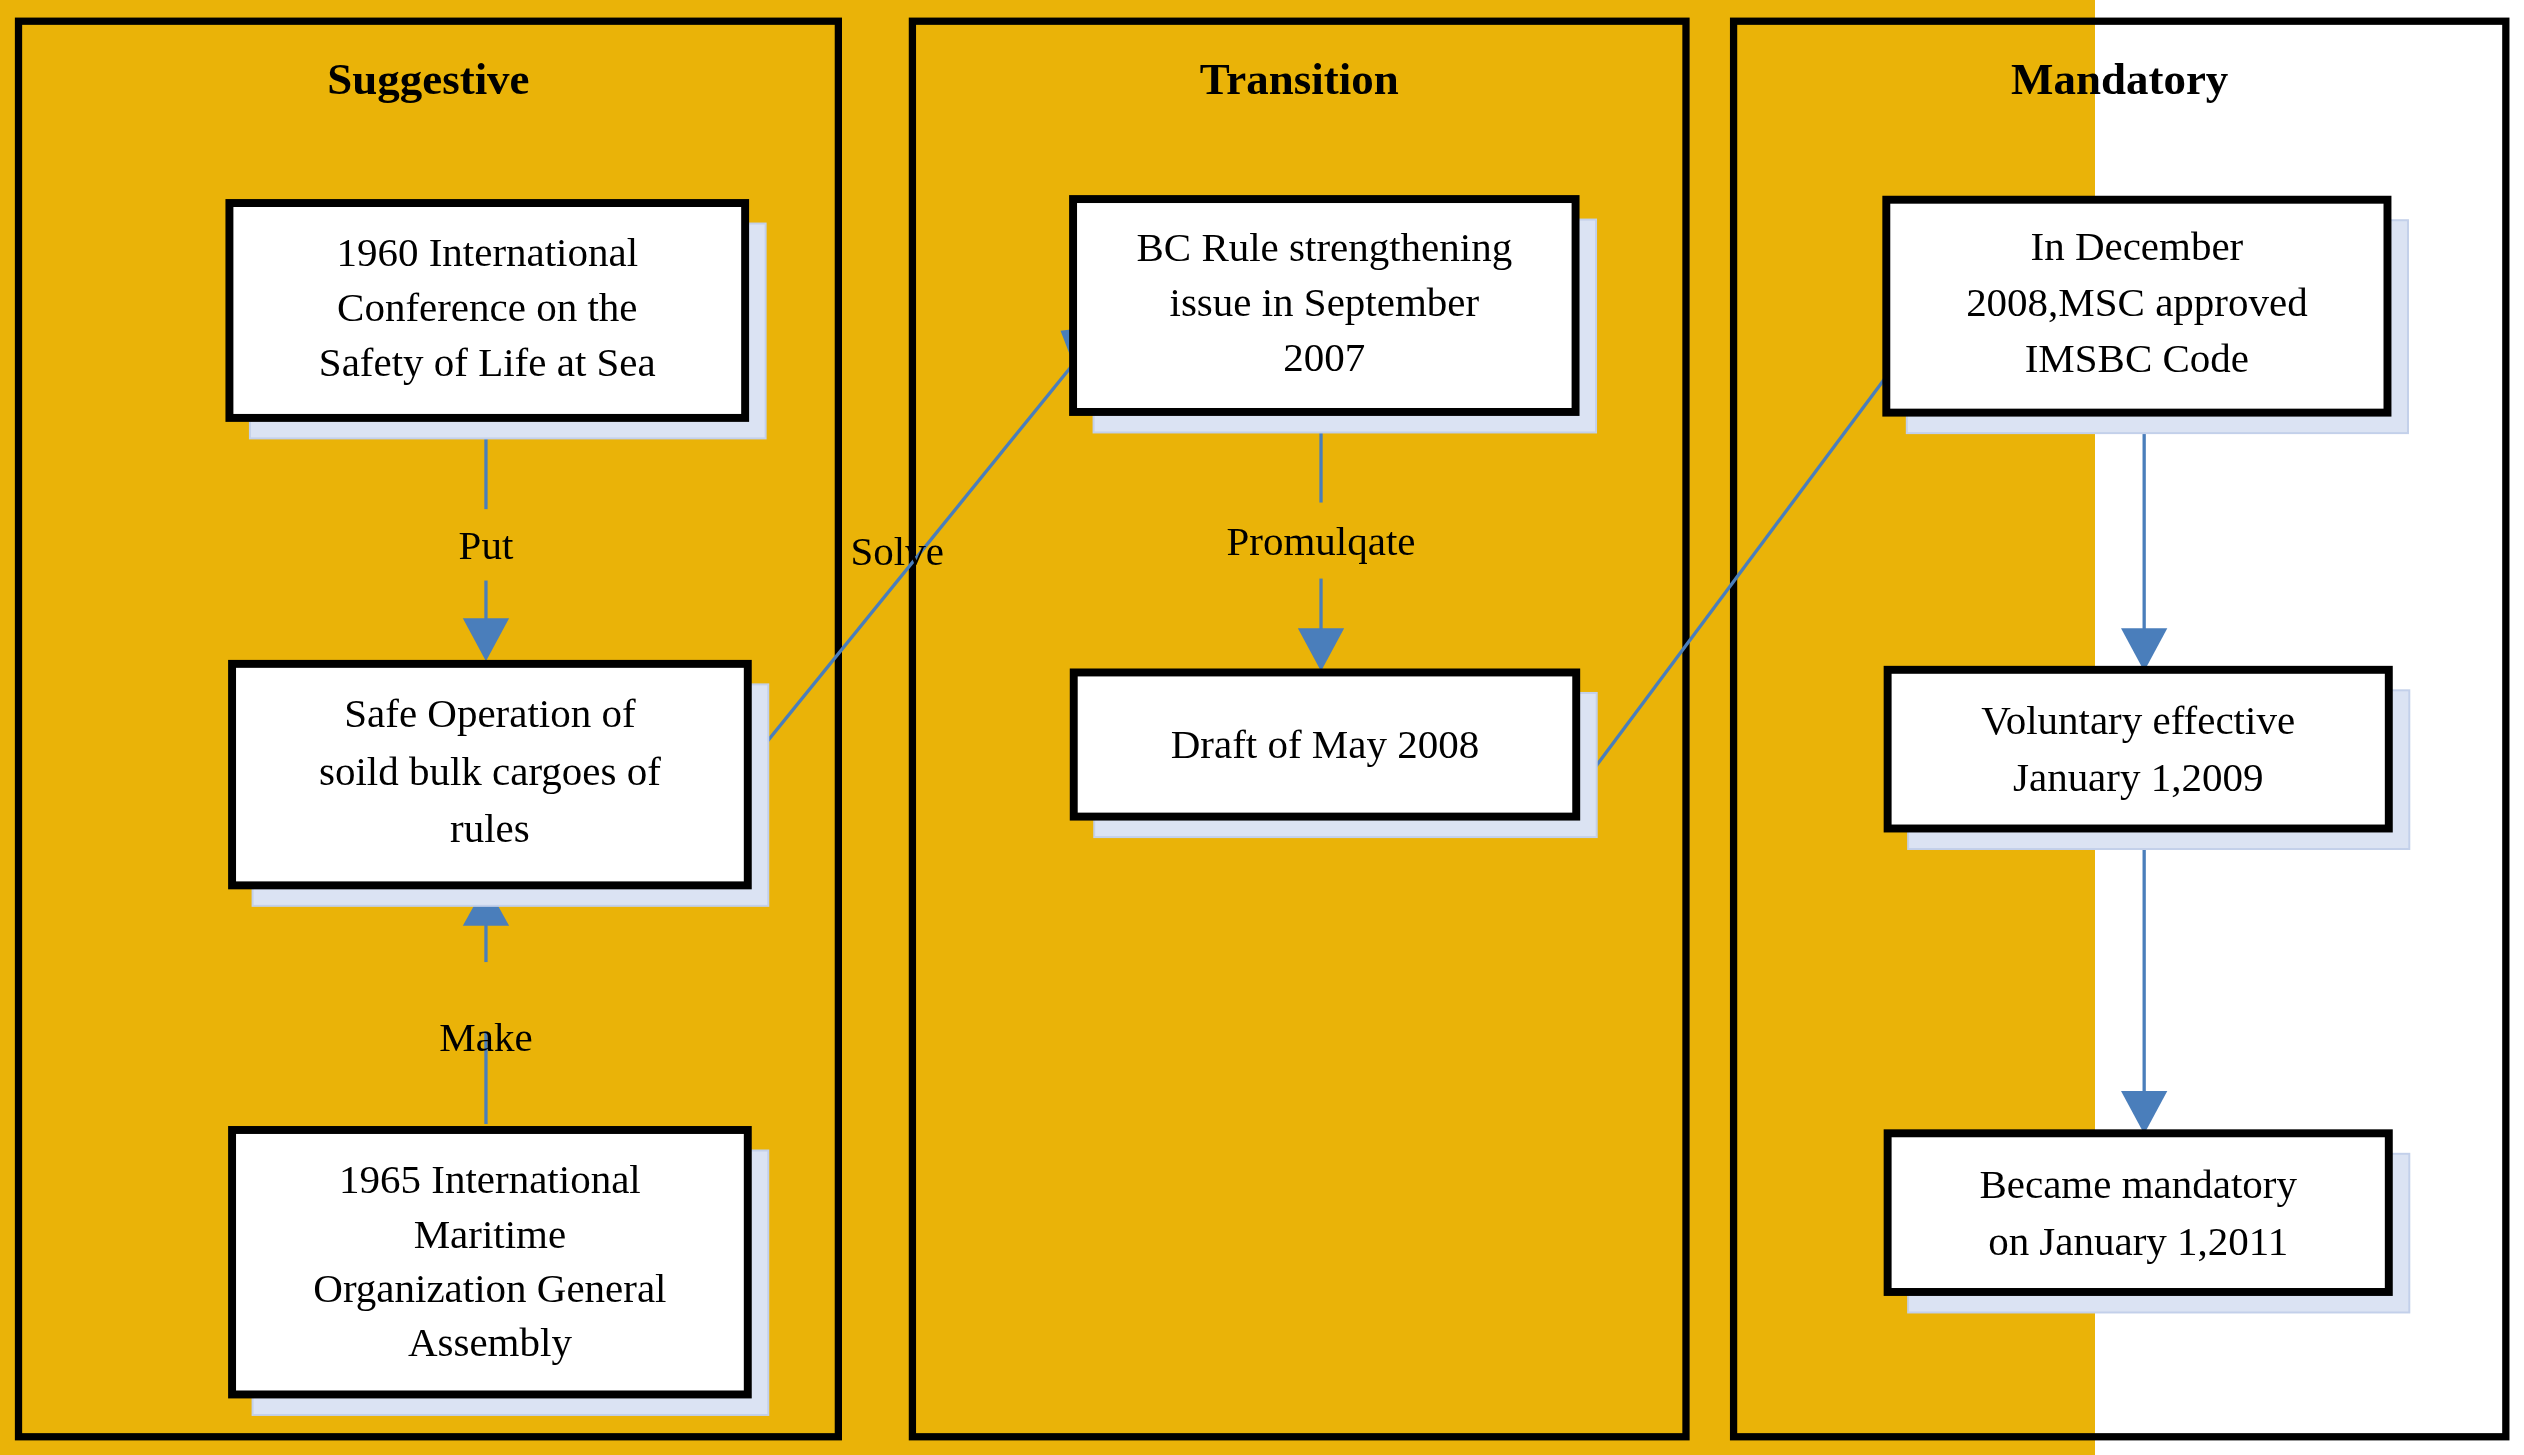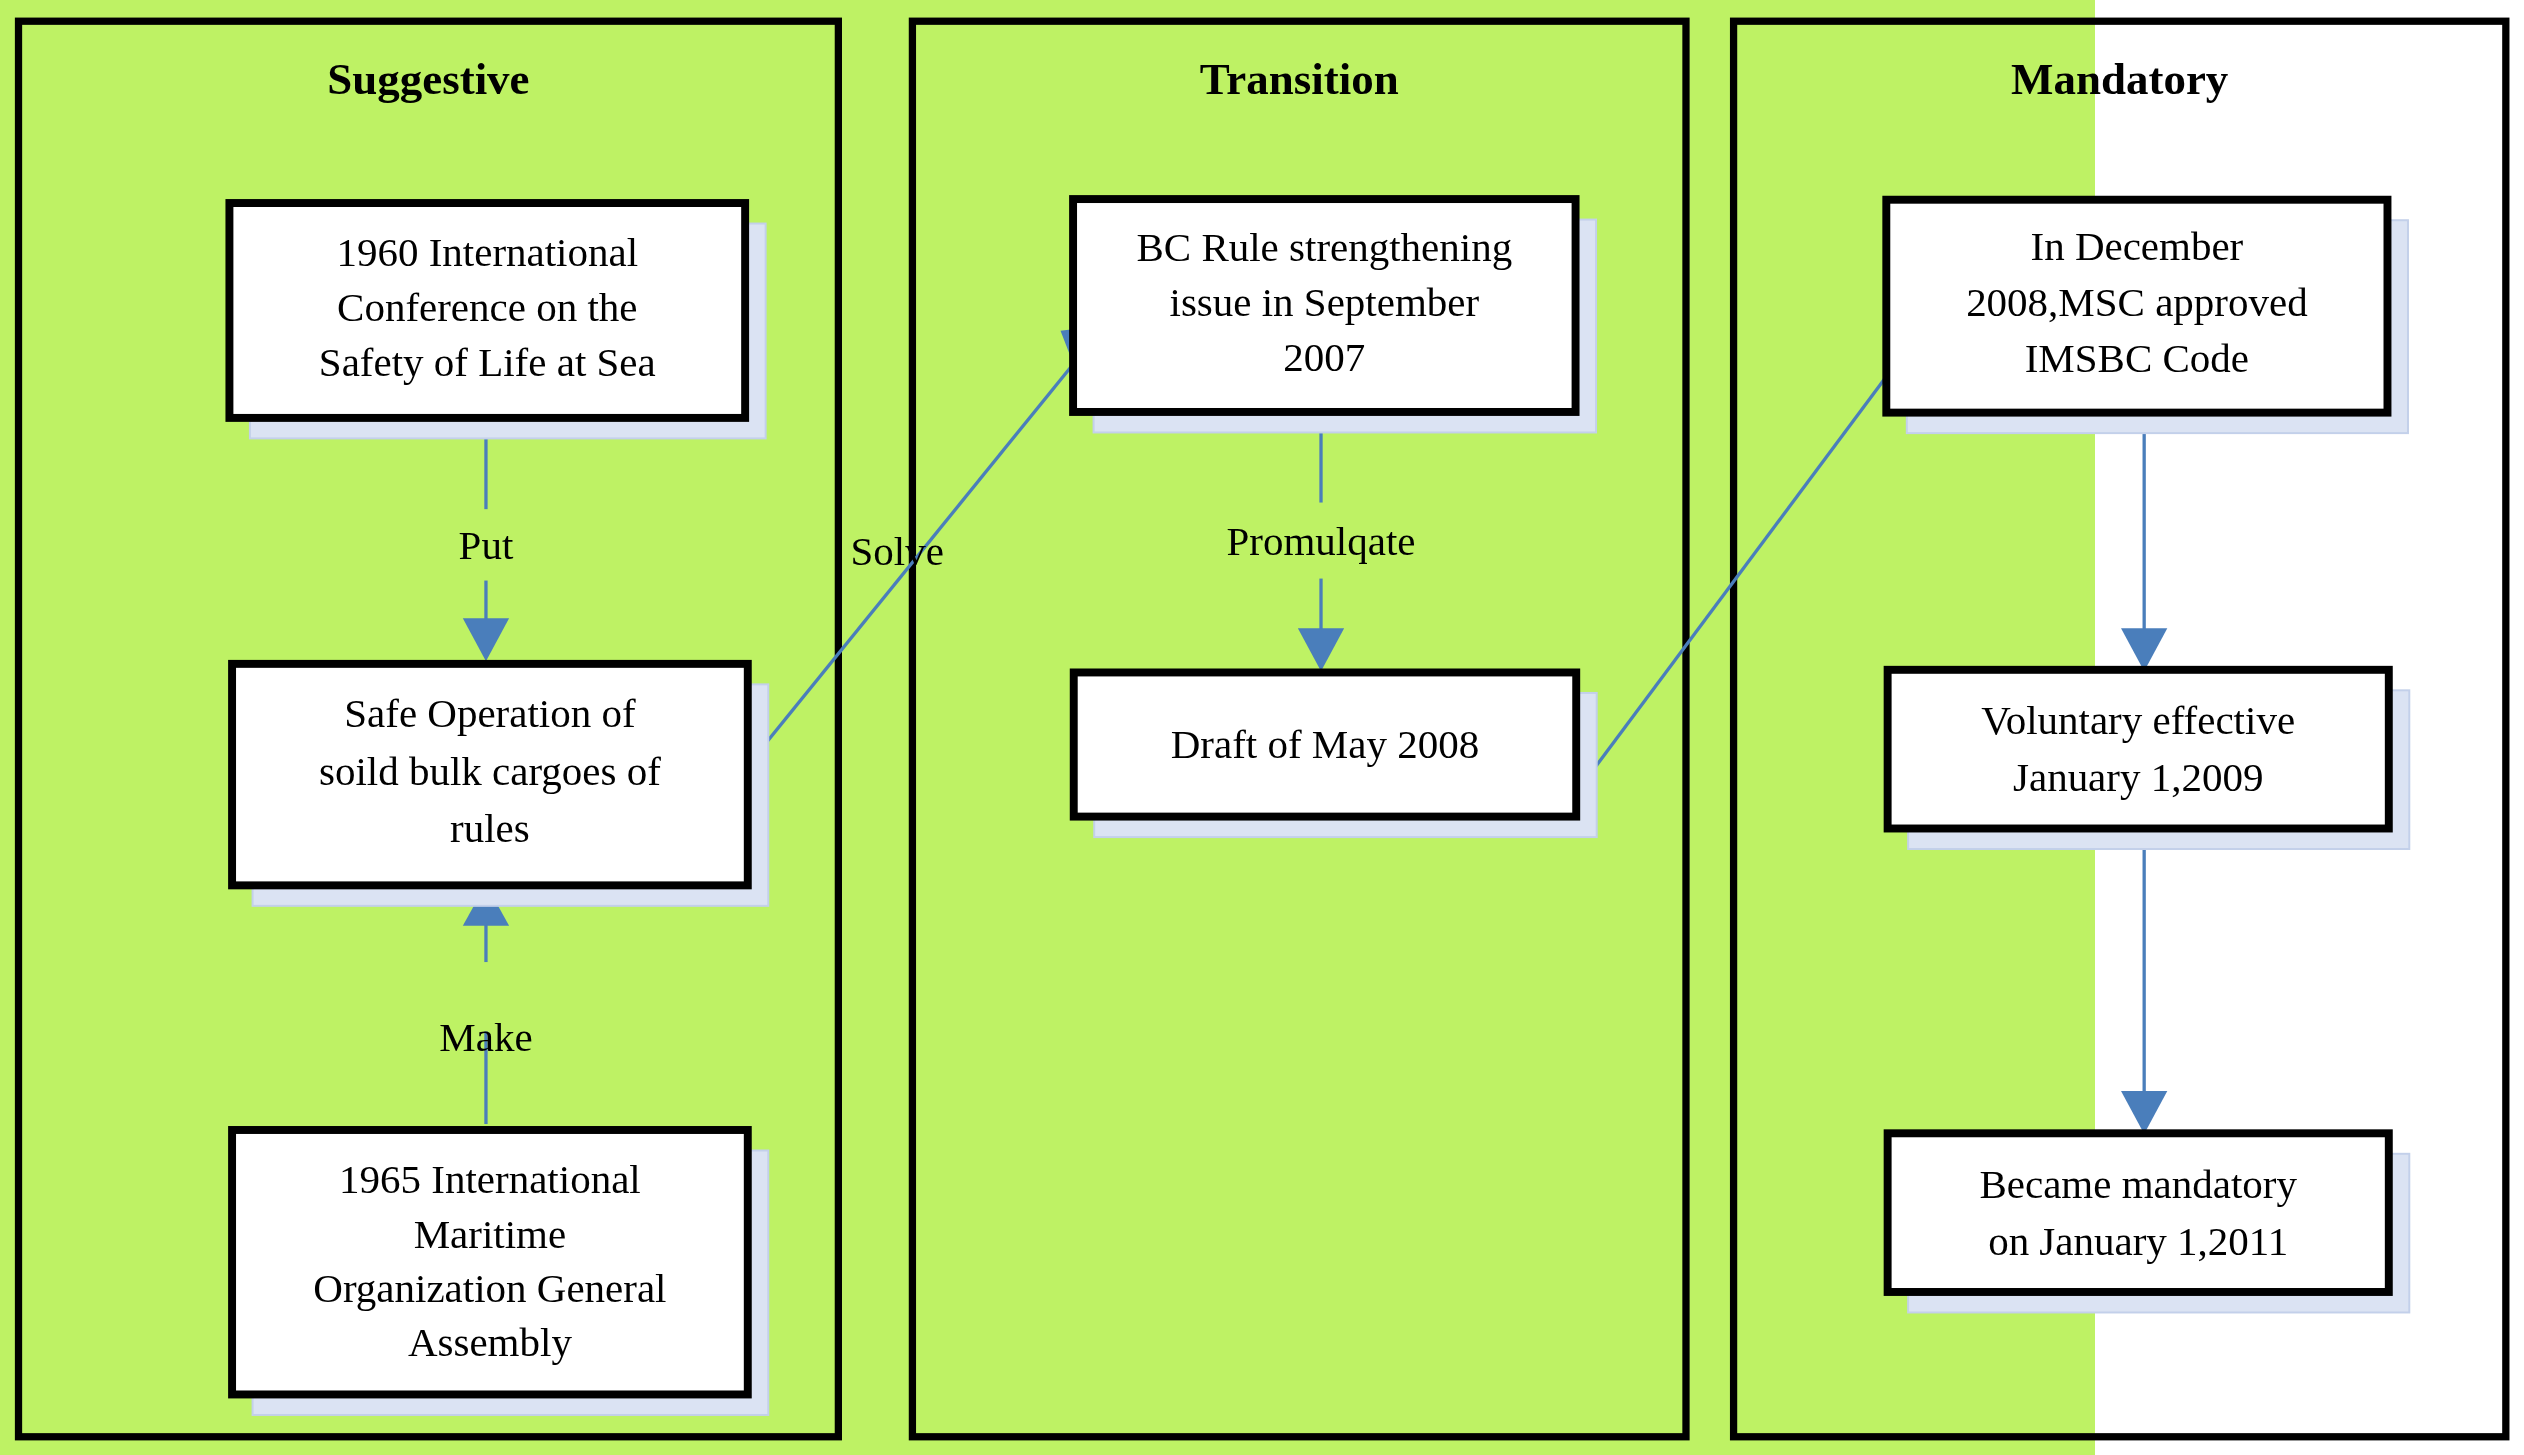--- a/index.html
+++ b/index.html
@@ -10,21 +10,21 @@
   body {
     width: 2525px;
     height: 1456px;
     font-family: "Liberation Serif", "DejaVu Serif", serif;
     overflow: hidden;
   }
   #diagram-root {
     position: relative;
     width: 2095px;
     height: 1456px;
-    background: #bef264;
+    background: #eab308;
   }
   svg#flow-svg {
     position: absolute;
     left: 0;
     top: 0;
     width: 2525px;
     height: 1456px;
     display: block;
   }
   .panel-rect {

